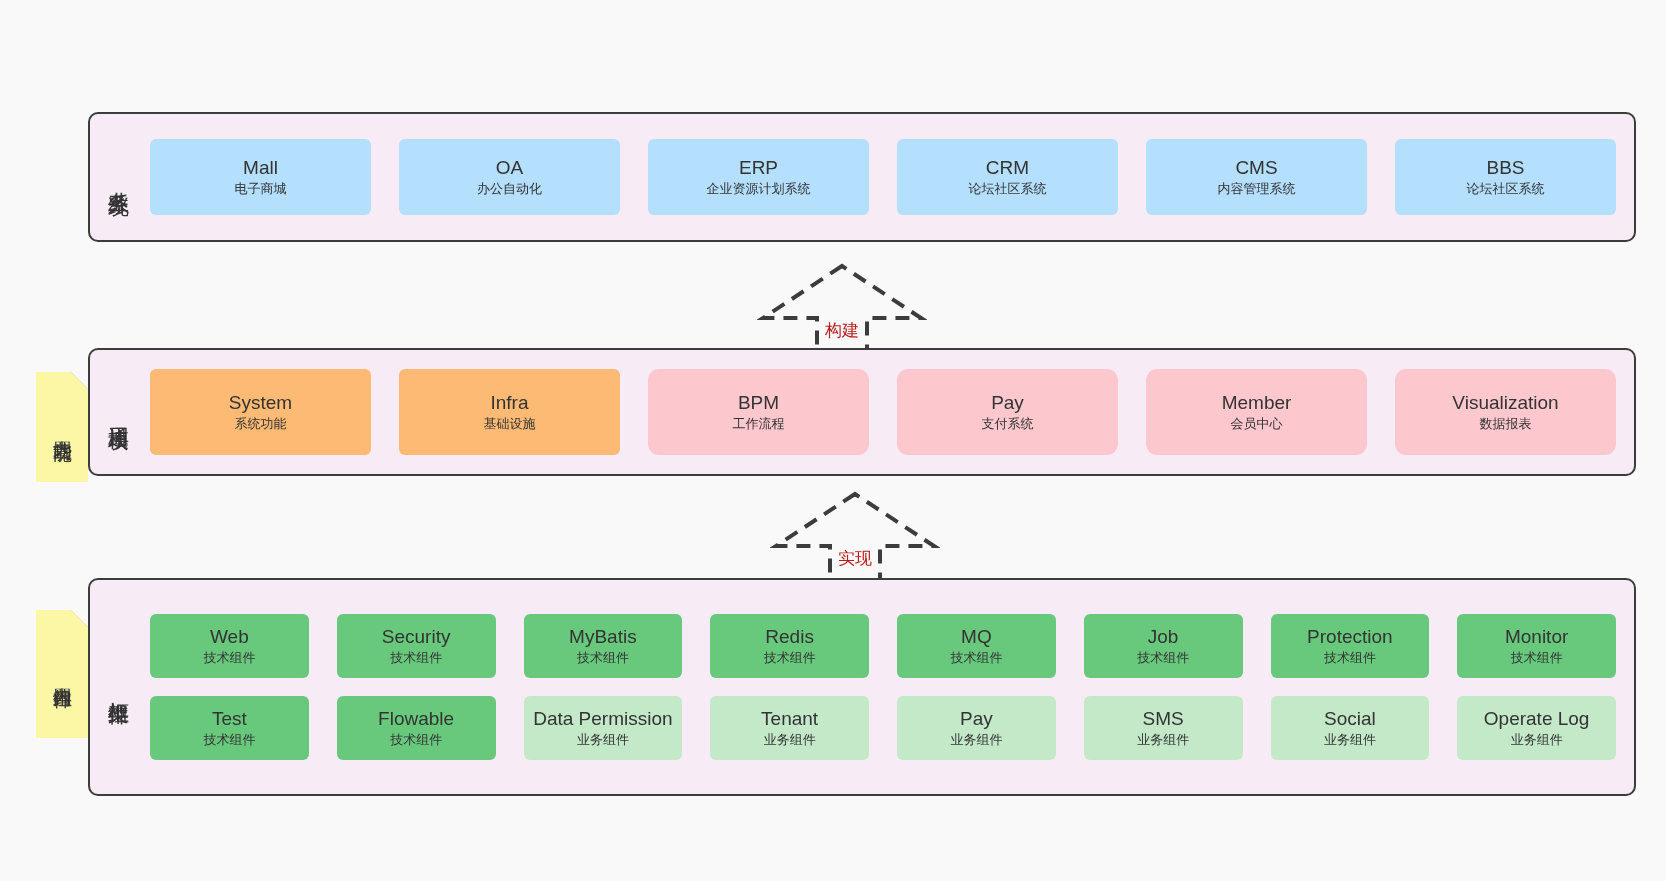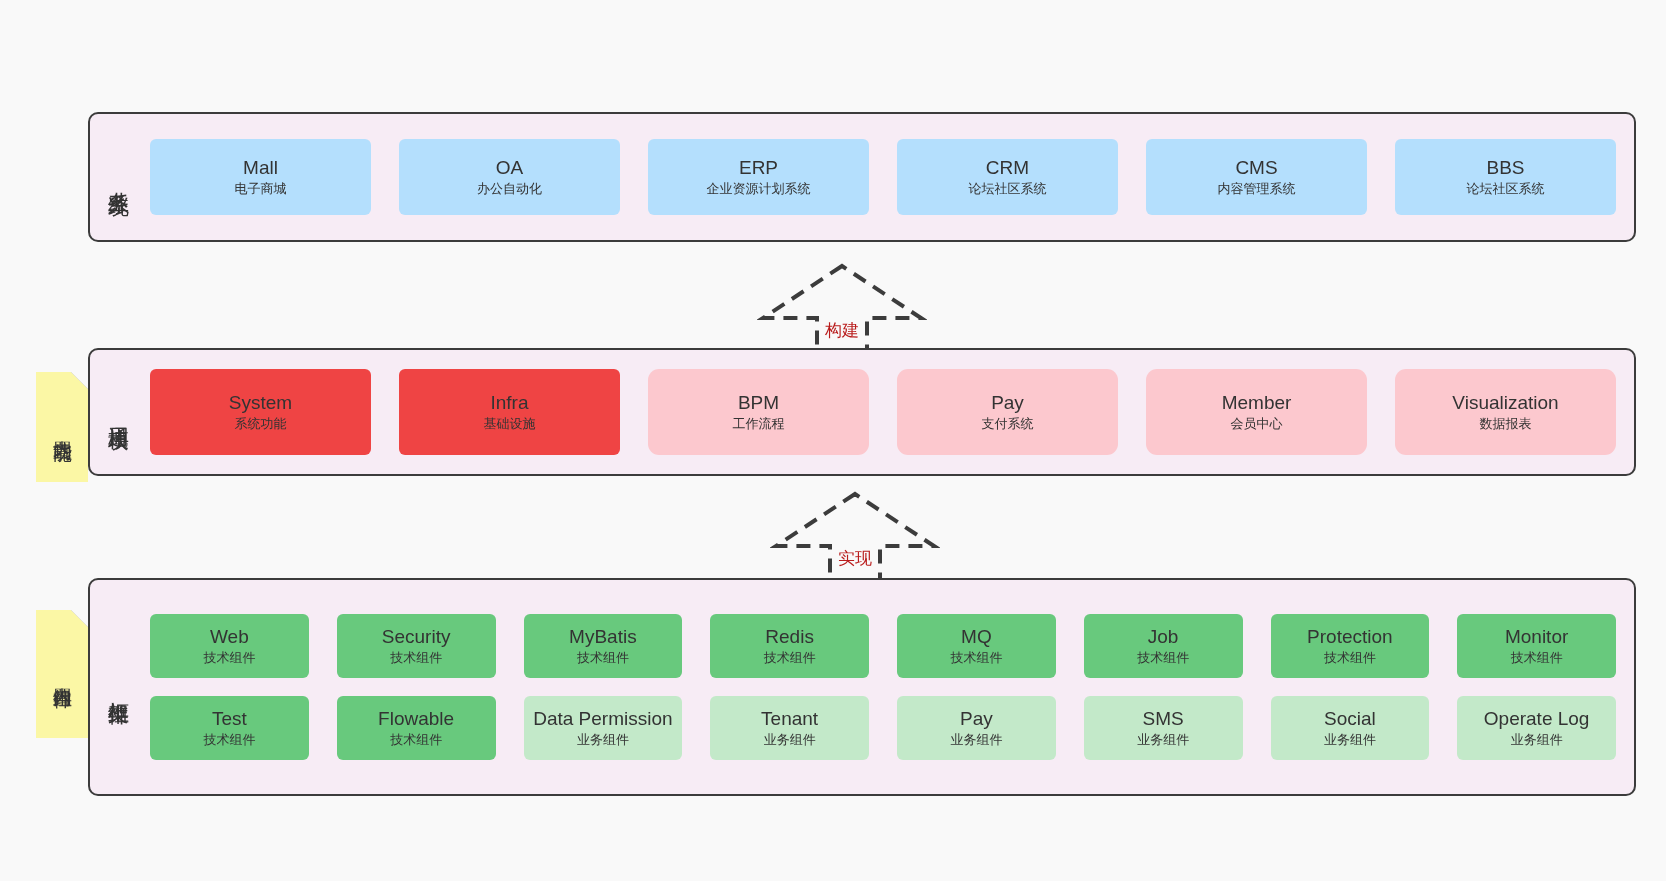--- a/index.html
+++ b/index.html
@@ -78,21 +78,21 @@
     color: #333333;
   }
   .card .t1 { font-size: 19px; }
   .card .t2 { font-size: 13px; }
 
   .row-biz .card { height: 76px; }
   .row-mod .card { height: 86px; }
   .row-fw  .card { height: 64px; }
 
   .c-blue       { background: #b4dffd; }
-  .c-red        { background: #ef4444; }
+  .c-red        { background: #fdba74; }
   .c-pink       { background: #fcc8ce; border-radius: 11px; }
   .c-green      { background: #68c97d; }
   .c-lightgreen { background: #c3e9c9; }
 
   
   #layer-business  { left: 88px;  top: 112px; width: 1548px; height: 130px; }
   #layer-modules   { left: 88px;  top: 348px; width: 1548px; height: 128px; }
   #layer-framework { left: 88px;  top: 578px; width: 1548px; height: 218px; }
 
   

